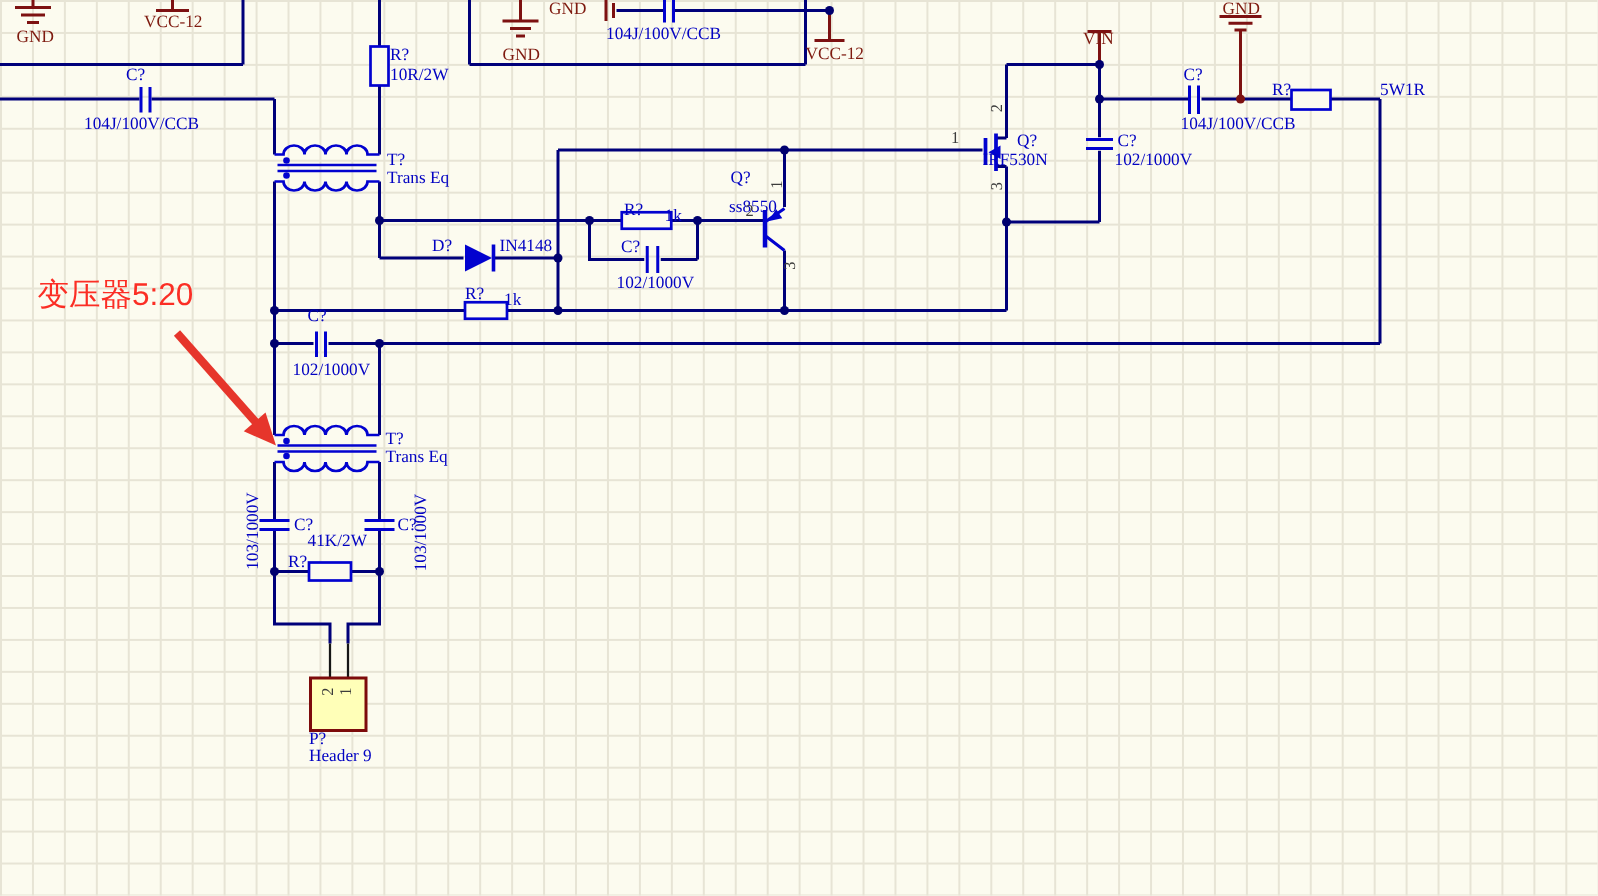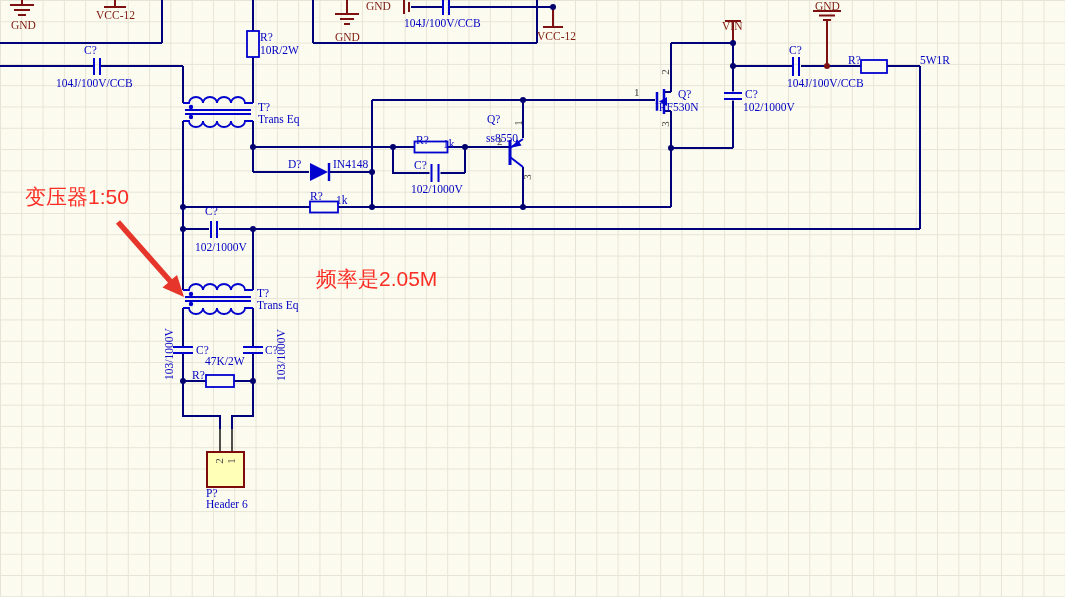--- a/index.html
+++ b/index.html
@@ -183,28 +183,27 @@
 <div class="t m" style="left:722px;top:20px">VIN</div>
 <div class="t" style="left:745px;top:88px">C?</div>
 <div class="t" style="left:743px;top:101px">102/1000V</div>
 <div class="t m" style="left:815px;top:0px">GND</div>
 <div class="t" style="left:789px;top:44px">C?</div>
 <div class="t" style="left:787px;top:77px">104J/100V/CCB</div>
 <div class="t" style="left:848px;top:54px">R?</div>
 <div class="t" style="left:920px;top:54px">5W1R</div>
 <div class="t" style="left:205px;top:205px">C?</div>
 <div class="t" style="left:195px;top:241px">102/1000V</div>
-<div class="t red" style="left:25px;top:186px">变压器1:50</div>
-<div class="t red" style="left:316px;top:268px">频率是2.05M</div>
+<div class="t red" style="left:25px;top:186px">变压器5:20</div>
 <div class="t" style="left:257px;top:287px">T?</div>
 <div class="t" style="left:257px;top:299px">Trans Eq</div>
 <div class="t" style="left:196px;top:344px">C?</div>
 <div class="t rc" style="left:169px;top:354px">103/1000V</div>
 <div class="t" style="left:265px;top:344px">C?</div>
 <div class="t rc" style="left:281px;top:355px">103/1000V</div>
-<div class="t" style="left:205px;top:355px">47K/2W</div>
+<div class="t" style="left:205px;top:355px">41K/2W</div>
 <div class="t" style="left:192px;top:369px">R?</div>
 <div class="t" style="left:206px;top:487px">P?</div>
-<div class="t" style="left:206px;top:498px">Header 6</div>
+<div class="t" style="left:206px;top:498px">Header 9</div>
 <div class="t p rc" style="left:220px;top:461px">2</div>
 <div class="t p rc" style="left:232px;top:461px">1</div>
 
 </div>
 
 </body></html>

